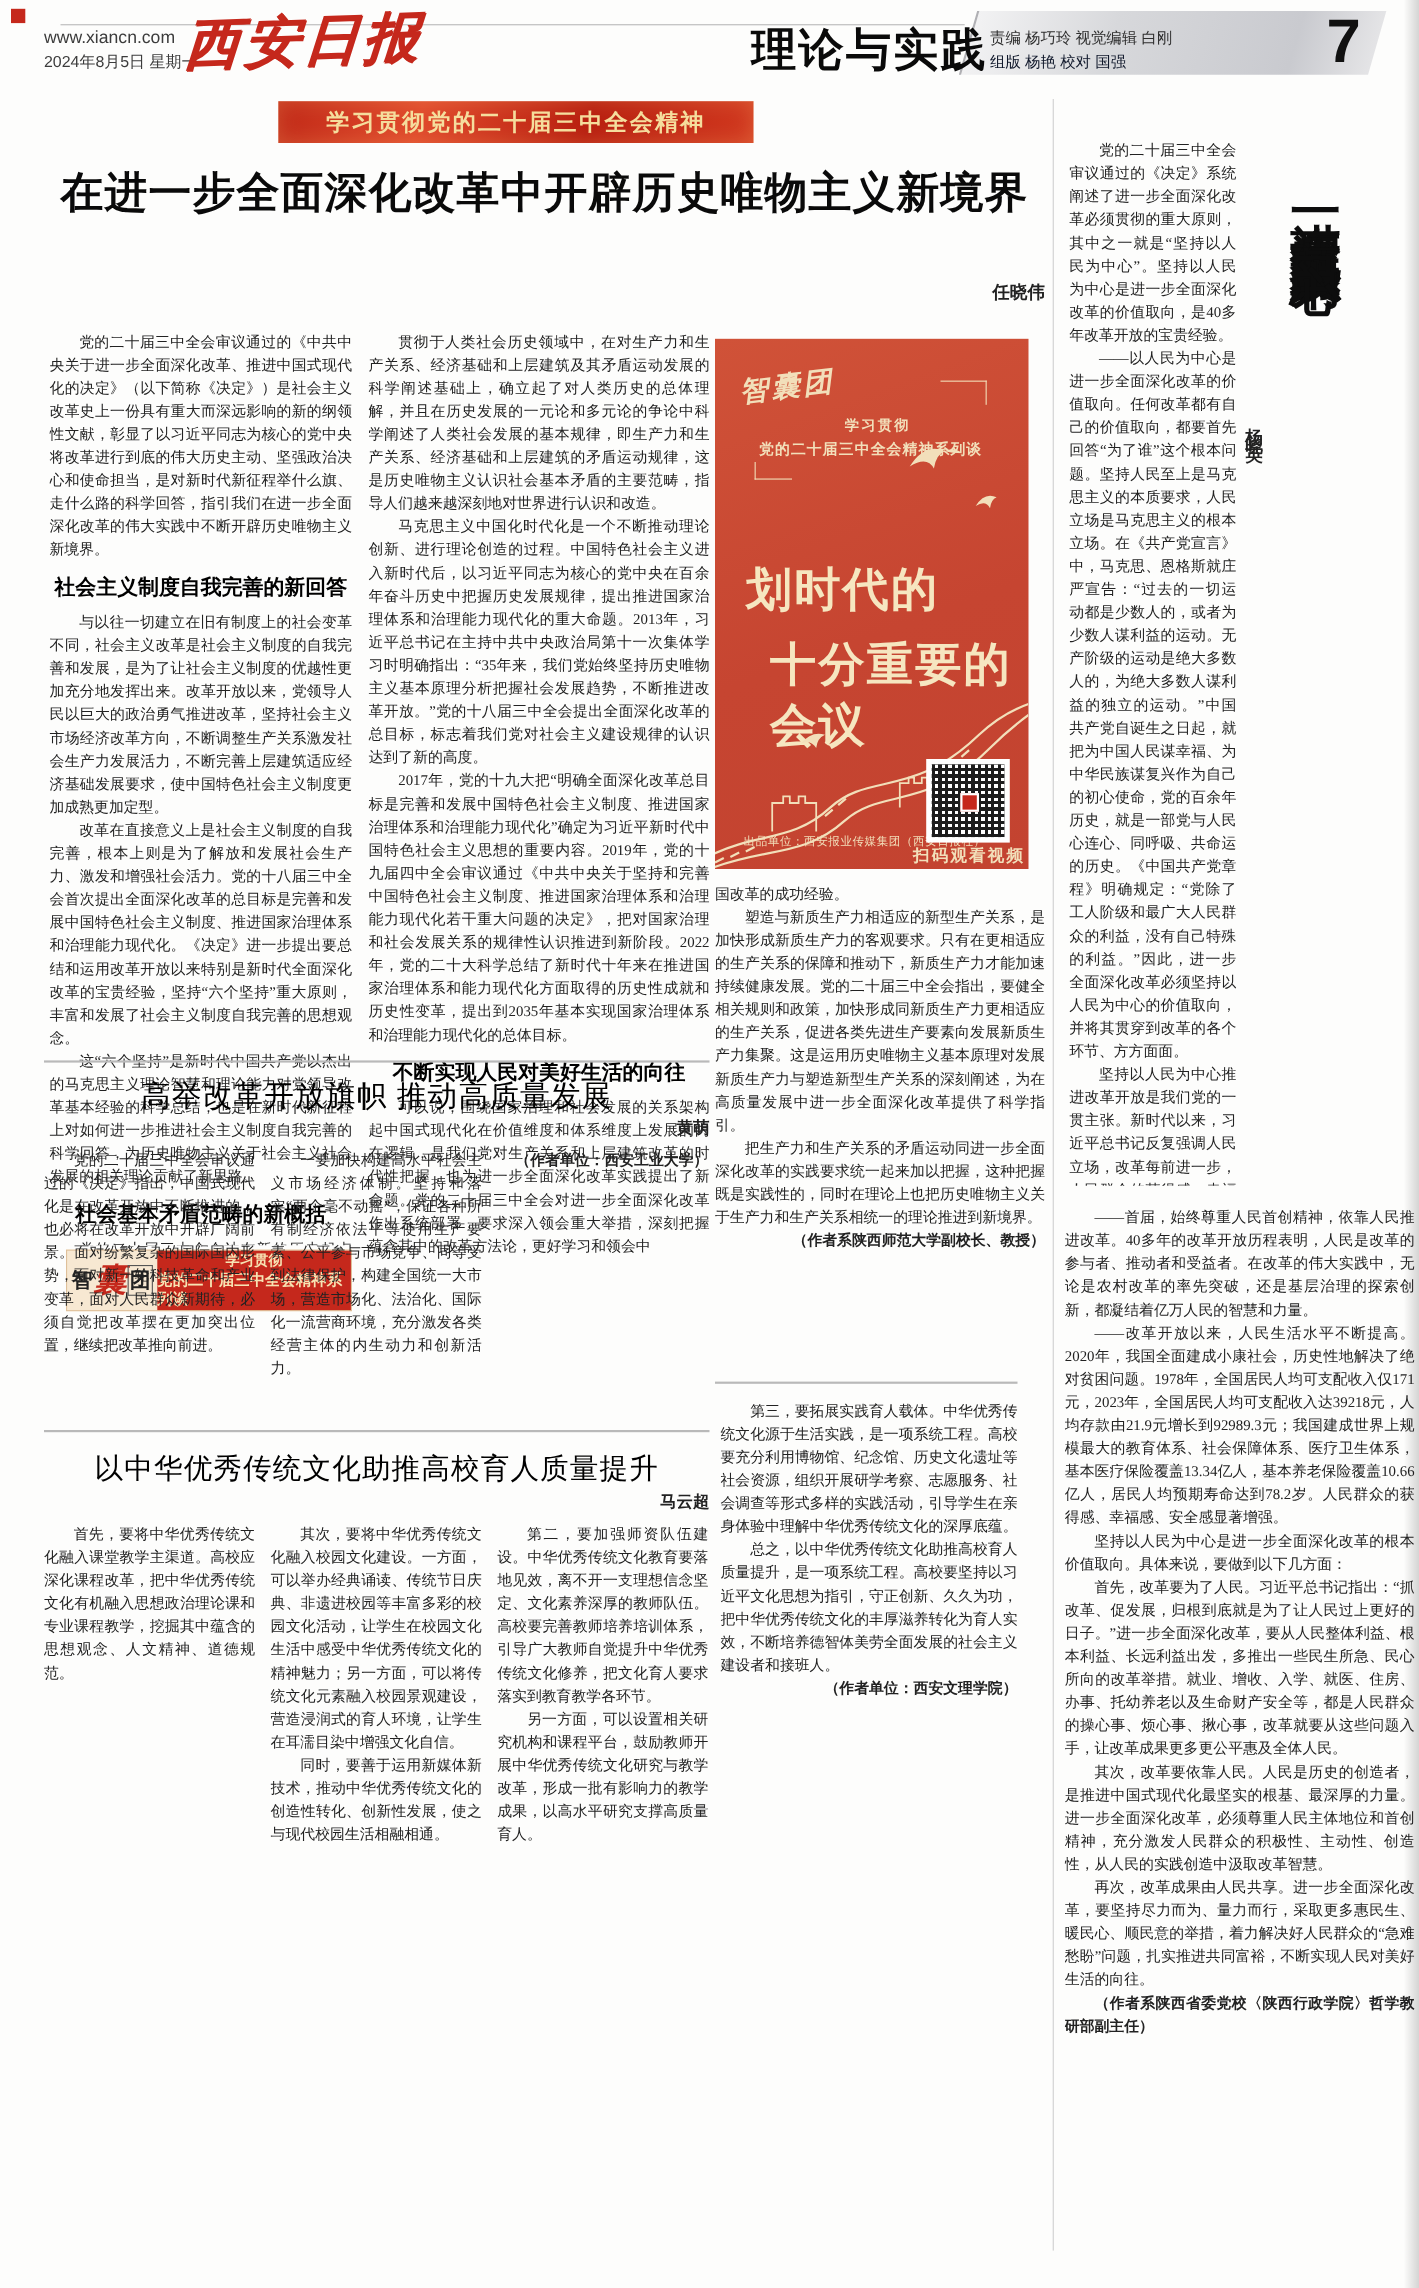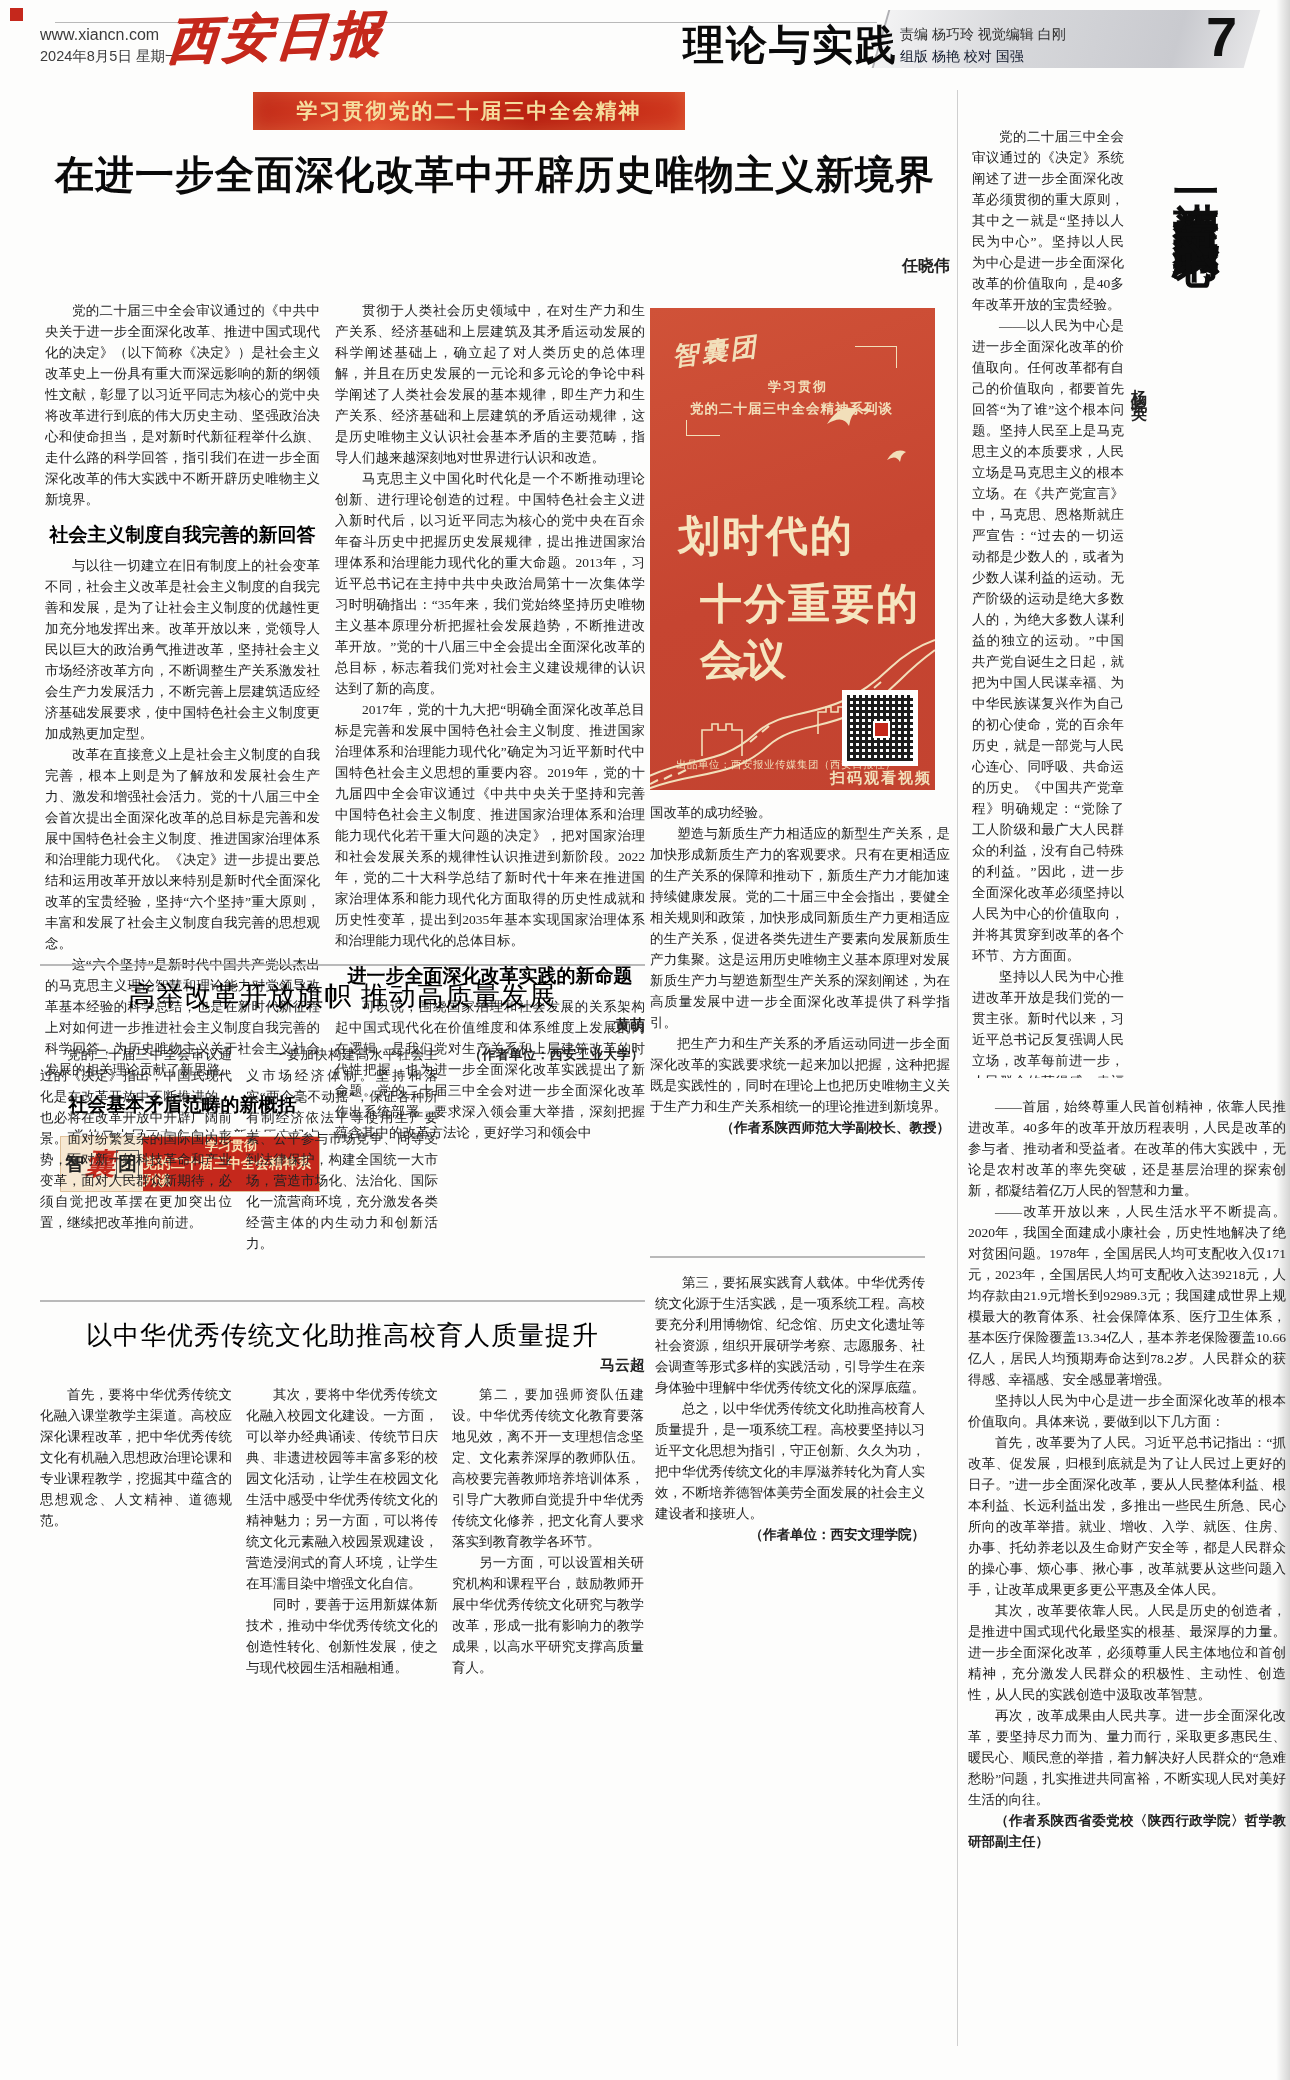--- a/index.html
+++ b/index.html
@@ -95,21 +95,21 @@
   <div class="zbanner sans">
     <span style="font-size:13px;">学习贯彻</span>
     <span style="font-size:14px;">党的二十届三中全会精神系列谈</span>
   </div>
 </div>
 
 <div class="abs colbox jt" style="left:335px; top:300px; width:310px; height:916px;">
   <p>贯彻于人类社会历史领域中，在对生产力和生产关系、经济基础和上层建筑及其矛盾运动发展的科学阐述基础上，确立起了对人类历史的总体理解，并且在历史发展的一元论和多元论的争论中科学阐述了人类社会发展的基本规律，即生产力和生产关系、经济基础和上层建筑的矛盾运动规律，这是历史唯物主义认识社会基本矛盾的主要范畴，指导人们越来越深刻地对世界进行认识和改造。</p>
   <p>马克思主义中国化时代化是一个不断推动理论创新、进行理论创造的过程。中国特色社会主义进入新时代后，以习近平同志为核心的党中央在百余年奋斗历史中把握历史发展规律，提出推进国家治理体系和治理能力现代化的重大命题。2013年，习近平总书记在主持中共中央政治局第十一次集体学习时明确指出：“35年来，我们党始终坚持历史唯物主义基本原理分析把握社会发展趋势，不断推进改革开放。”党的十八届三中全会提出全面深化改革的总目标，标志着我们党对社会主义建设规律的认识达到了新的高度。</p>
   <p>2017年，党的十九大把“明确全面深化改革总目标是完善和发展中国特色社会主义制度、推进国家治理体系和治理能力现代化”确定为习近平新时代中国特色社会主义思想的重要内容。2019年，党的十九届四中全会审议通过《中共中央关于坚持和完善中国特色社会主义制度、推进国家治理体系和治理能力现代化若干重大问题的决定》，把对国家治理和社会发展关系的规律性认识推进到新阶段。2022年，党的二十大科学总结了新时代十年来在推进国家治理体系和能力现代化方面取得的历史性成就和历史性变革，提出到2035年基本实现国家治理体系和治理能力现代化的总体目标。</p>
-  <div class="subhead">进一步全面深化改革实践的新命题</div>
+  <div class="subhead">不断实现人民对美好生活的向往</div>
   <p>可以说，围绕国家治理和社会发展的关系架构起中国式现代化在价值维度和体系维度上发展的内在逻辑，是我们党对生产关系和上层建筑改革的时代性把握，也为进一步全面深化改革实践提出了新命题。党的二十届三中全会对进一步全面深化改革作出系统部署，要求深入领会重大举措，深刻把握蕴含其中的改革方法论，更好学习和领会中</p>
 </div>
 
 <div class="abs cover" style="left:650px; top:308px; width:285px; height:482px;">
   <div class="abs cream" style="left:22px; top:26px; font-size:26px; font-weight:900; font-style:italic; transform:rotate(-7deg); letter-spacing:3px;">智囊团</div>
   <div class="abs" style="left:205px; top:38px; width:42px; height:22px; border-top:1px solid #f2dfba; border-right:1px solid #f2dfba;"></div>
   <div class="abs cream sans" style="left:118px; top:70px; font-size:13px; font-weight:bold; letter-spacing:2px;">学习贯彻</div>
   <div class="abs cream sans" style="left:40px; top:92px; font-size:13.5px; font-weight:bold; letter-spacing:1px;">党的二十届三中全会精神系列谈</div>
   <div class="abs" style="left:36px; top:112px; width:34px; height:16px; border-left:1px solid #f2dfba; border-bottom:1px solid #f2dfba;"></div>
   <svg class="abs" style="left:175px; top:92px;" width="52" height="40" viewBox="0 0 52 40">

